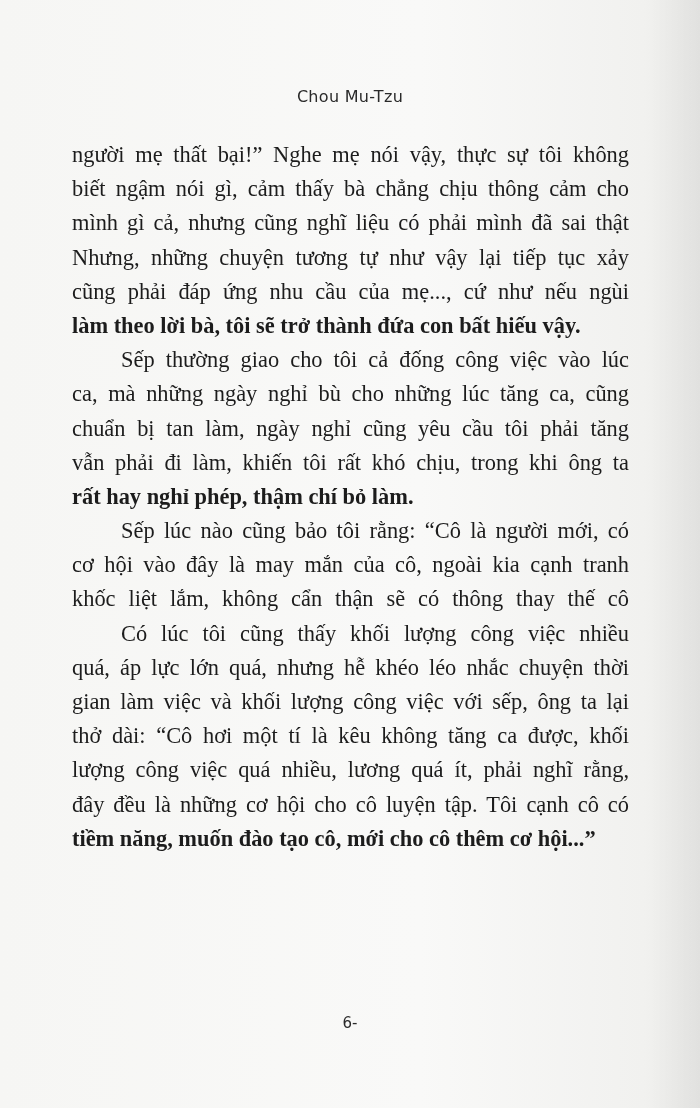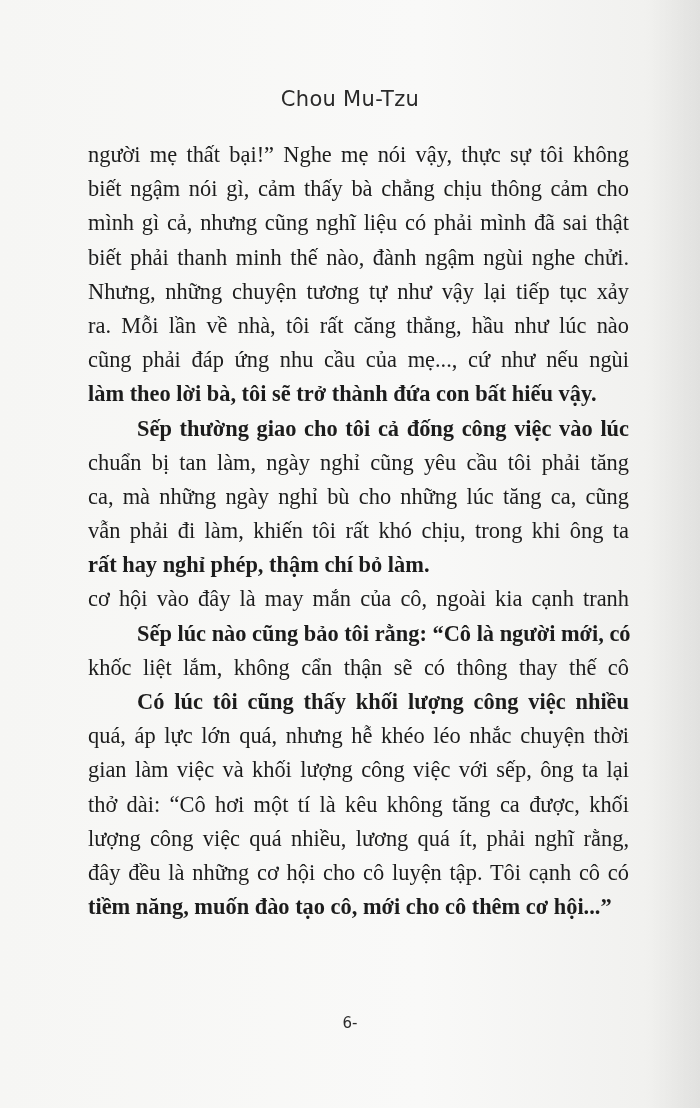--- a/index.html
+++ b/index.html
@@ -10,37 +10,36 @@
     font-family: "DejaVu Serif", "Liberation Serif", serif;
     color: #1c1c1c;
   }
   .page {
     position: absolute; left: 0; top: 0; width: 700px; height: 1108px;
     background: linear-gradient(90deg, #f6f6f4 0%, #f9f9f8 60%, #f1f1ef 92%, #e9e9e7 100%);
   }
   .running-head {
     position: absolute; top: 87px; left: 0; width: 700px; text-align: center;
     font-family: "DejaVu Sans", "Liberation Sans", sans-serif;
-    font-size: 21px; letter-spacing: 0.3px; color: #2a2a2a;
+    font-size: 16px; letter-spacing: 0.3px; color: #2a2a2a;
   }
   .body-text {
     position: absolute; left: 72px; top: 138px; width: 557px;
   }
   .line {
     display: block;
     height: 34.2px; line-height: 34.2px;
     font-family: "Liberation Serif", "DejaVu Serif", serif;
     font-size: 22.4px;
     text-align: justify;
     text-align-last: justify;
     white-space: nowrap;
-    margin-left: 16px;
   }
   .line.last { text-align-last: left; font-weight: bold; }
-  .line.indent { padding-left: 49px; font-weight: bold; }
+  .line.indent { padding-left: 49px; }
   .page-number {
     position: absolute; top: 1014px; left: 0; width: 700px; text-align: center;
     font-family: "DejaVu Sans", "Liberation Sans", sans-serif;
     font-size: 15px; color: #2a2a2a;
   }
   .bleed {
     position: absolute; right: 0; top: 0; width: 50px; height: 1108px;
     background: linear-gradient(90deg, rgba(0,0,0,0) 0%, rgba(0,0,0,0.035) 100%);
   }
 </style>
@@ -49,32 +48,30 @@
 
 <div class="page">
   <div class="bleed"></div>
 
   <div class="running-head">Chou Mu-Tzu</div>
 
   <div class="body-text" id="body-text">
       <span class="line">người mẹ thất bại!” Nghe mẹ nói vậy, thực sự tôi không</span>
       <span class="line">biết ngậm nói gì, cảm thấy bà chẳng chịu thông cảm cho</span>
       <span class="line">mình gì cả, nhưng cũng nghĩ liệu có phải mình đã sai thật</span>
-      <span class="line">biết phải thanh minh thế nào, đành ngậm ngùi nghe chửi.</span>
       <span class="line">Nhưng, những chuyện tương tự như vậy lại tiếp tục xảy</span>
-      <span class="line">ra. Mỗi lần về nhà, tôi rất căng thẳng, hầu như lúc nào</span>
       <span class="line">cũng phải đáp ứng nhu cầu của mẹ..., cứ như nếu ngùi</span>
       <span class="line last">làm theo lời bà, tôi sẽ trở thành đứa con bất hiếu vậy.</span>
       <span class="line indent">Sếp thường giao cho tôi cả đống công việc vào lúc</span>
+      <span class="line">ca, mà những ngày nghỉ bù cho những lúc tăng ca, cũng</span>
       <span class="line">chuẩn bị tan làm, ngày nghỉ cũng yêu cầu tôi phải tăng</span>
-      <span class="line">ca, mà những ngày nghỉ bù cho những lúc tăng ca, cũng</span>
       <span class="line">vẫn phải đi làm, khiến tôi rất khó chịu, trong khi ông ta</span>
       <span class="line last">rất hay nghỉ phép, thậm chí bỏ làm.</span>
+      <span class="line indent">Sếp lúc nào cũng bảo tôi rằng: “Cô là người mới, có</span>
       <span class="line">cơ hội vào đây là may mắn của cô, ngoài kia cạnh tranh</span>
-      <span class="line indent">Sếp lúc nào cũng bảo tôi rằng: “Cô là người mới, có</span>
       <span class="line">khốc liệt lắm, không cẩn thận sẽ có thông thay thế cô</span>
       <span class="line indent">Có lúc tôi cũng thấy khối lượng công việc nhiều</span>
       <span class="line">quá, áp lực lớn quá, nhưng hễ khéo léo nhắc chuyện thời</span>
       <span class="line">gian làm việc và khối lượng công việc với sếp, ông ta lại</span>
       <span class="line">thở dài: “Cô hơi một tí là kêu không tăng ca được, khối</span>
       <span class="line">lượng công việc quá nhiều, lương quá ít, phải nghĩ rằng,</span>
       <span class="line">đây đều là những cơ hội cho cô luyện tập. Tôi cạnh cô có</span>
       <span class="line last">tiềm năng, muốn đào tạo cô, mới cho cô thêm cơ hội...”</span>
     </div>
 

